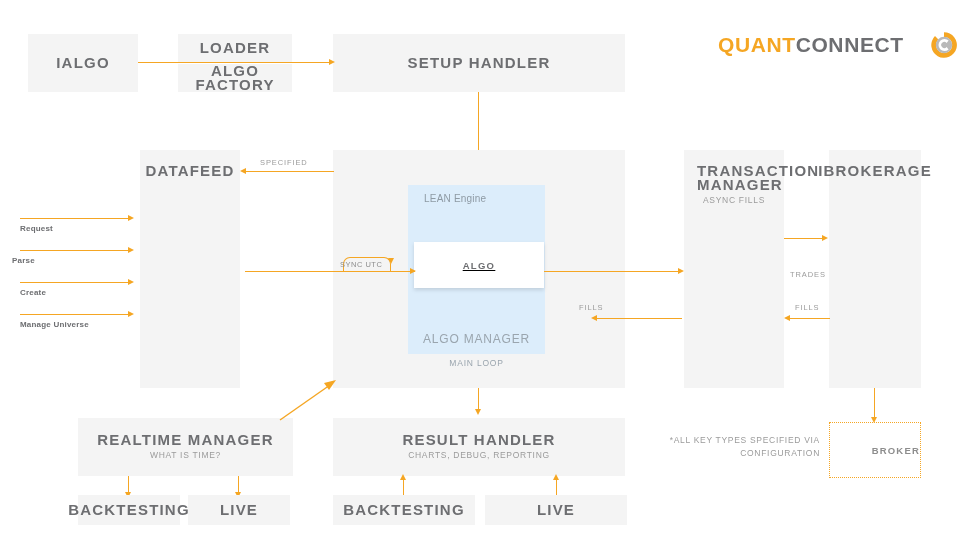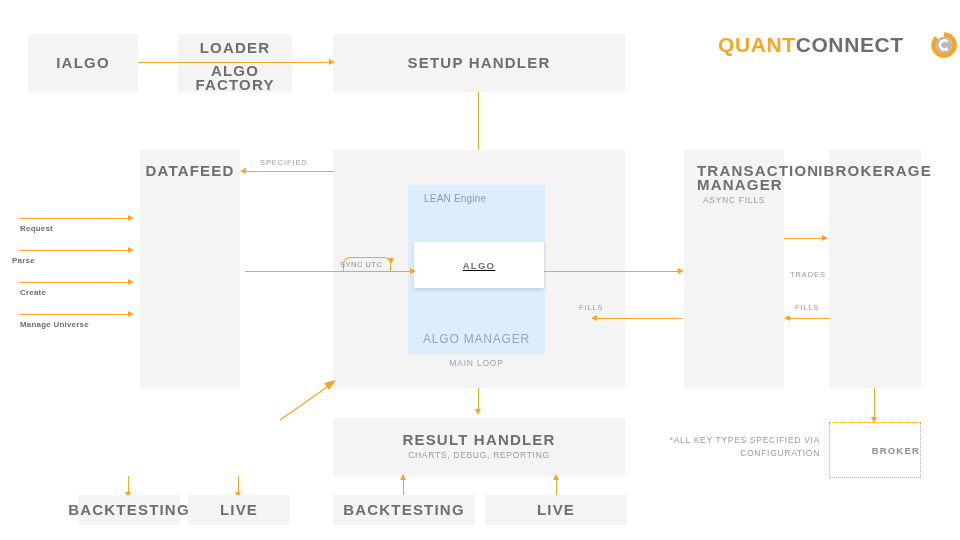--- a/index.html
+++ b/index.html
@@ -259,20 +259,24 @@
 
   <div class="broker" style="left:829px;top:422px;width:92px;height:56px;">
     <span>BROKER</span>
   </div>
 
   <div class="ftext" style="left:650px;top:434px;width:170px;">
     <span>*ALL KEY TYPES SPECIFIED VIA</span><br>
     <span>CONFIGURATION</span>
   </div>
 
+  <div class="box" style="left:78px;top:418px;width:215px;height:58px;">
+    <div class="ttl">REALTIME MANAGER</div>
+    <div class="sub">WHAT IS TIME?</div>
+  </div>
 
   <svg style="position:absolute;left:280px;top:380px;width:60px;height:42px;overflow:visible;">
     <line x1="0" y1="40" x2="50" y2="5" stroke="#f5a623" stroke-width="1.4"></line>
     <polygon points="56,0 44,3 49,10" fill="#f5a623"></polygon>
   </svg>
 
   <div class="box" style="left:333px;top:418px;width:292px;height:58px;">
     <div class="ttl">RESULT HANDLER</div>
     <div class="sub">CHARTS, DEBUG, REPORTING</div>
   </div>

